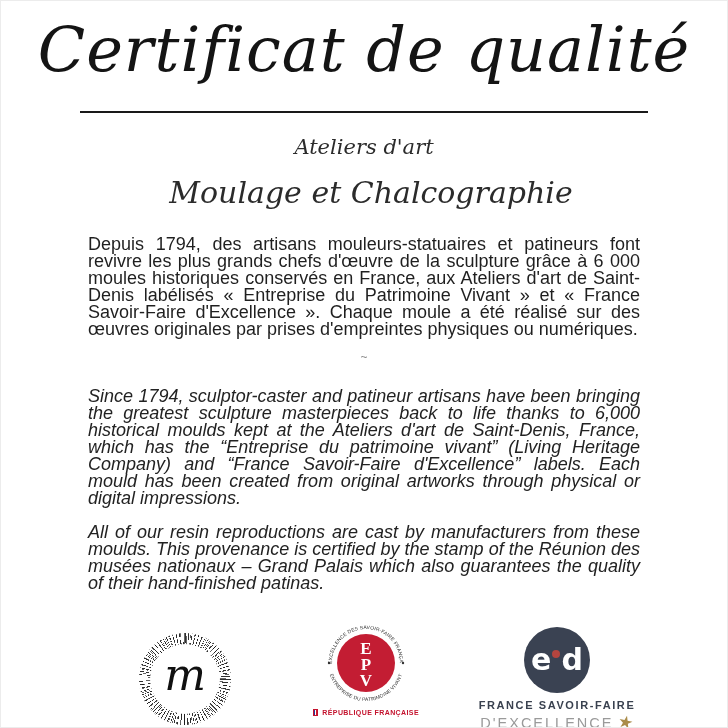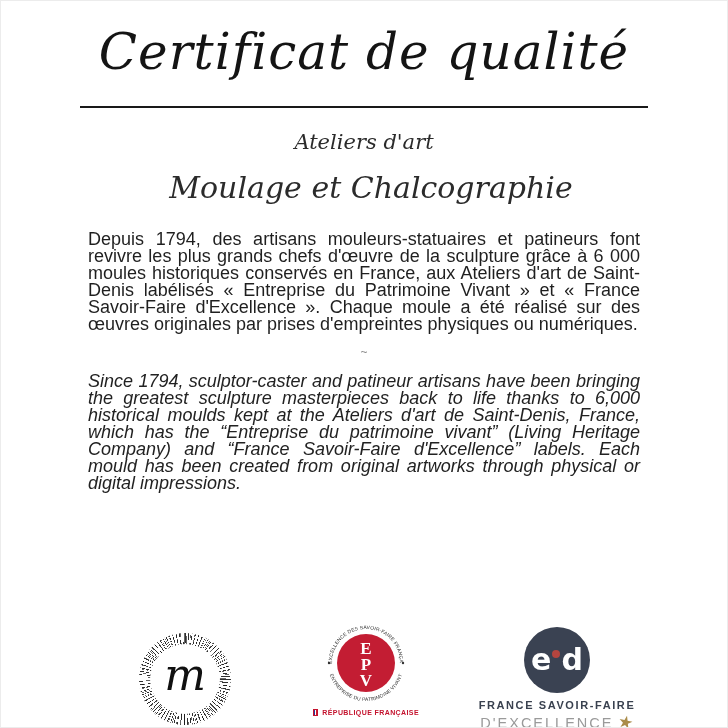--- a/index.html
+++ b/index.html
@@ -4,38 +4,38 @@
 <style>
   html,body { margin:0; padding:0; background:#f6f6f6; }
   .page {
     position:relative; width:728px; height:728px; margin:0 auto;
     background:#ffffff; border:1px solid #ececec; box-sizing:border-box;
     overflow:hidden; color:#1f1f1f;
     font-family:"Liberation Sans", sans-serif;
   }
   
   .title {
-    margin-top:21px; text-align:center;
+    margin-top:12px; text-align:center;
     font-family:"DejaVu Serif", serif; font-style:italic; font-weight:400;
-    font-size:50px; letter-spacing:1px; color:#141414; line-height:1.2;
+    font-size:62px; letter-spacing:1px; color:#141414; line-height:1.2;
   }
   .rule { width:568px; margin:24px auto 0; border:0; border-top:2px solid #191919; }
   .subtitle {
     text-align:center; font-family:"DejaVu Serif", serif; font-style:italic;
     color:#2b2b2b; font-weight:400;
   }
   .subtitle-1 { font-size:21px; margin-top:22px; }
   .subtitle-2 { font-size:30px; margin-top:16px;padding-left:14px; }
   
   .body-block { width:552px; margin:0 auto; text-align:justify; }
   .body-block p { margin:0; font-size:18px; line-height:17px; }
   .fr-block { margin-top:26px; }
   .fr-block p + p { margin-top:17px; }
   .divider { text-align:center; color:#8d8d8d; font-size:12px; margin-top:12px; height:14px; line-height:14px; }
-  .en-block { margin-top:14px; font-style:italic; }
+  .en-block { margin-top:24px; font-style:italic; }
   .en-block p { color:#222; }
   .en-block p + p { margin-top:17px; }
   
   .logos { position:absolute; left:0; top:622px; width:728px; height:106px; }
   
   .rmn-logo { position:absolute; left:138px; top:10px; width:92px; height:92px; }
   .rmn-rays {
     position:absolute; inset:0; border-radius:50%;
     background:
       repeating-conic-gradient(from 2deg, rgba(20,20,20,.65) 0deg .6deg, transparent .6deg 5.1deg),
@@ -86,20 +86,21 @@
   <div class="subtitle subtitle-2">Moulage et Chalcographie</div>
 
   <div class="body-block fr-block">
     <p>Depuis 1794, des artisans mouleurs-statuaires et patineurs font revivre les plus grands chefs d'œuvre de la sculpture grâce à 6 000 moules historiques conservés en France, aux Ateliers d'art de Saint-Denis labélisés « Entreprise du Patrimoine Vivant » et « France Savoir-Faire d'Excellence ». Chaque moule a été réalisé sur des œuvres originales par prises d'empreintes physiques ou numériques.</p>
   </div>
 
   <div class="divider">~</div>
 
   <div class="body-block en-block">
     <p>Since 1794, sculptor-caster and patineur artisans have been bringing the greatest sculpture masterpieces back to life thanks to 6,000 historical moulds kept at the Ateliers d'art de Saint-Denis, France, which has the “Entreprise du patrimoine vivant” (Living Heritage Company) and “France Savoir-Faire d'Excellence” labels. Each mould has been created from original artworks through physical or digital impressions.</p>
+    <p>All of our resin reproductions are cast by manufacturers from these moulds. This provenance is certified by the stamp of the Réunion des musées nationaux – Grand Palais which also guarantees the quality of their hand-finished patinas.</p>
   </div>
 
   <div class="logos">
 
     <div class="rmn-logo">
       <div class="rmn-rays"></div>
       <div class="rmn-disc">
         <span class="rmn-m">m</span>
       </div>
     </div>

